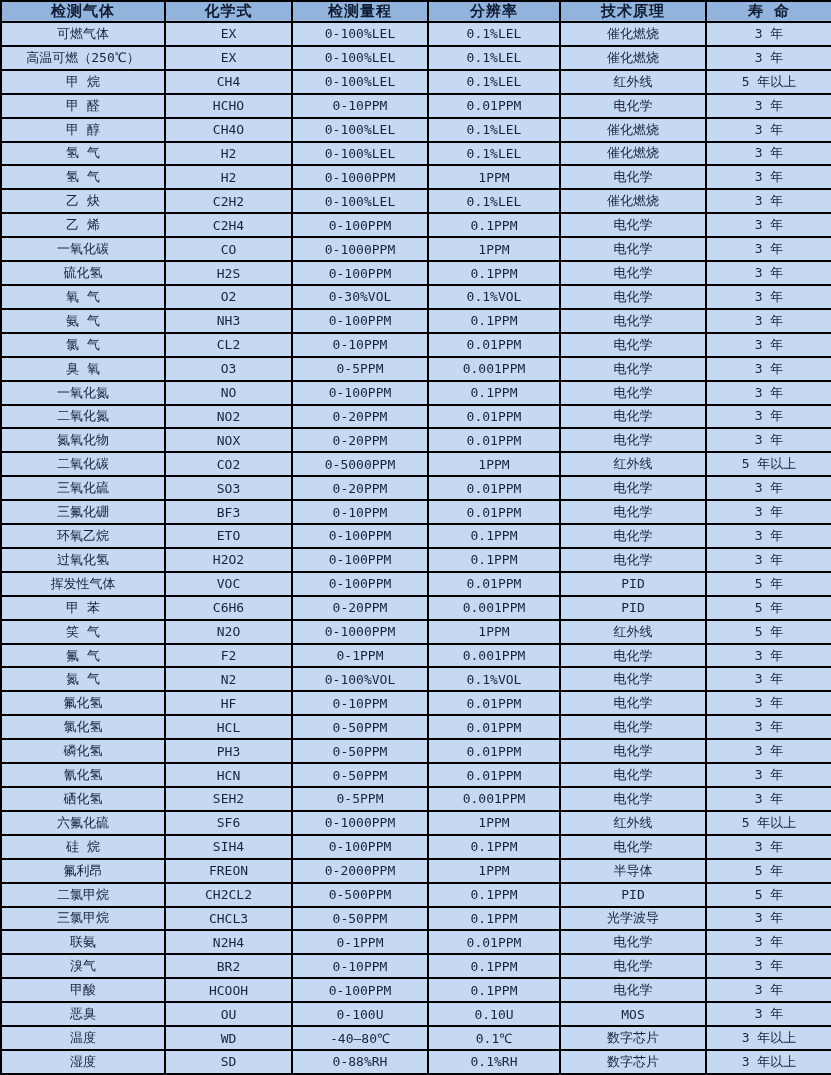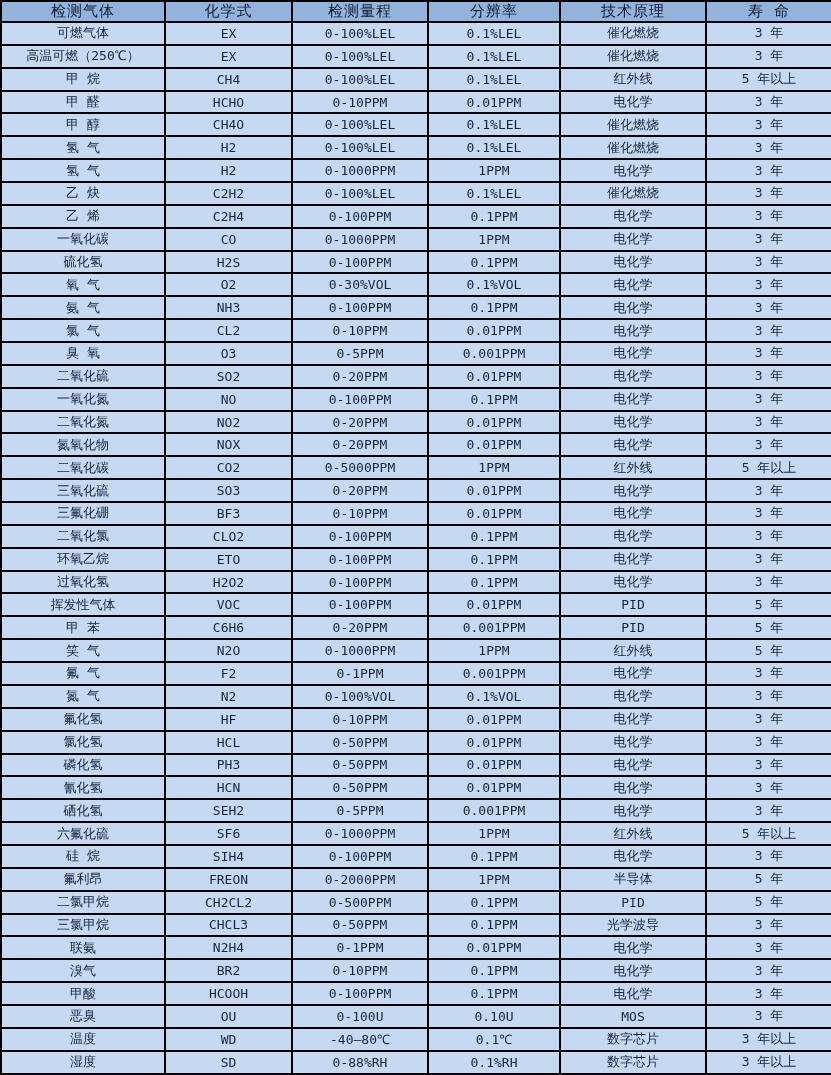--- a/index.html
+++ b/index.html
@@ -20,21 +20,21 @@
     text-align: center;
     vertical-align: middle;
     padding: 0 2px;
     overflow: hidden;
     white-space: nowrap;
   }
   .spec-table th {
     background: #92b4dc;
     color: #0f1b33;
     font-size: 15px;
-    font-weight: normal;
+    font-weight: bold;
     letter-spacing: 1px;
   }
   .spec-table td {
     background: #c6d9f2;
     color: #17243f;
     font-size: 13px;
   }
   col.c-gas        { width: 164px; }
   col.c-formula    { width: 127px; }
   col.c-range      { width: 136px; }
@@ -179,28 +179,20 @@
       </tr>
       <tr>
         <td>臭 氧</td>
         <td>O3</td>
         <td>0-5PPM</td>
         <td>0.001PPM</td>
         <td>电化学</td>
         <td>3 年</td>
       </tr>
       <tr>
-        <td>二氧化硫</td>
-        <td>SO2</td>
-        <td>0-20PPM</td>
-        <td>0.01PPM</td>
-        <td>电化学</td>
-        <td>3 年</td>
-      </tr>
-      <tr>
         <td>一氧化氮</td>
         <td>NO</td>
         <td>0-100PPM</td>
         <td>0.1PPM</td>
         <td>电化学</td>
         <td>3 年</td>
       </tr>
       <tr>
         <td>二氧化氮</td>
         <td>NO2</td>
@@ -231,28 +223,20 @@
         <td>0-20PPM</td>
         <td>0.01PPM</td>
         <td>电化学</td>
         <td>3 年</td>
       </tr>
       <tr>
         <td>三氟化硼</td>
         <td>BF3</td>
         <td>0-10PPM</td>
         <td>0.01PPM</td>
-        <td>电化学</td>
-        <td>3 年</td>
-      </tr>
-      <tr>
-        <td>二氧化氯</td>
-        <td>CLO2</td>
-        <td>0-100PPM</td>
-        <td>0.1PPM</td>
         <td>电化学</td>
         <td>3 年</td>
       </tr>
       <tr>
         <td>环氧乙烷</td>
         <td>ETO</td>
         <td>0-100PPM</td>
         <td>0.1PPM</td>
         <td>电化学</td>
         <td>3 年</td>

